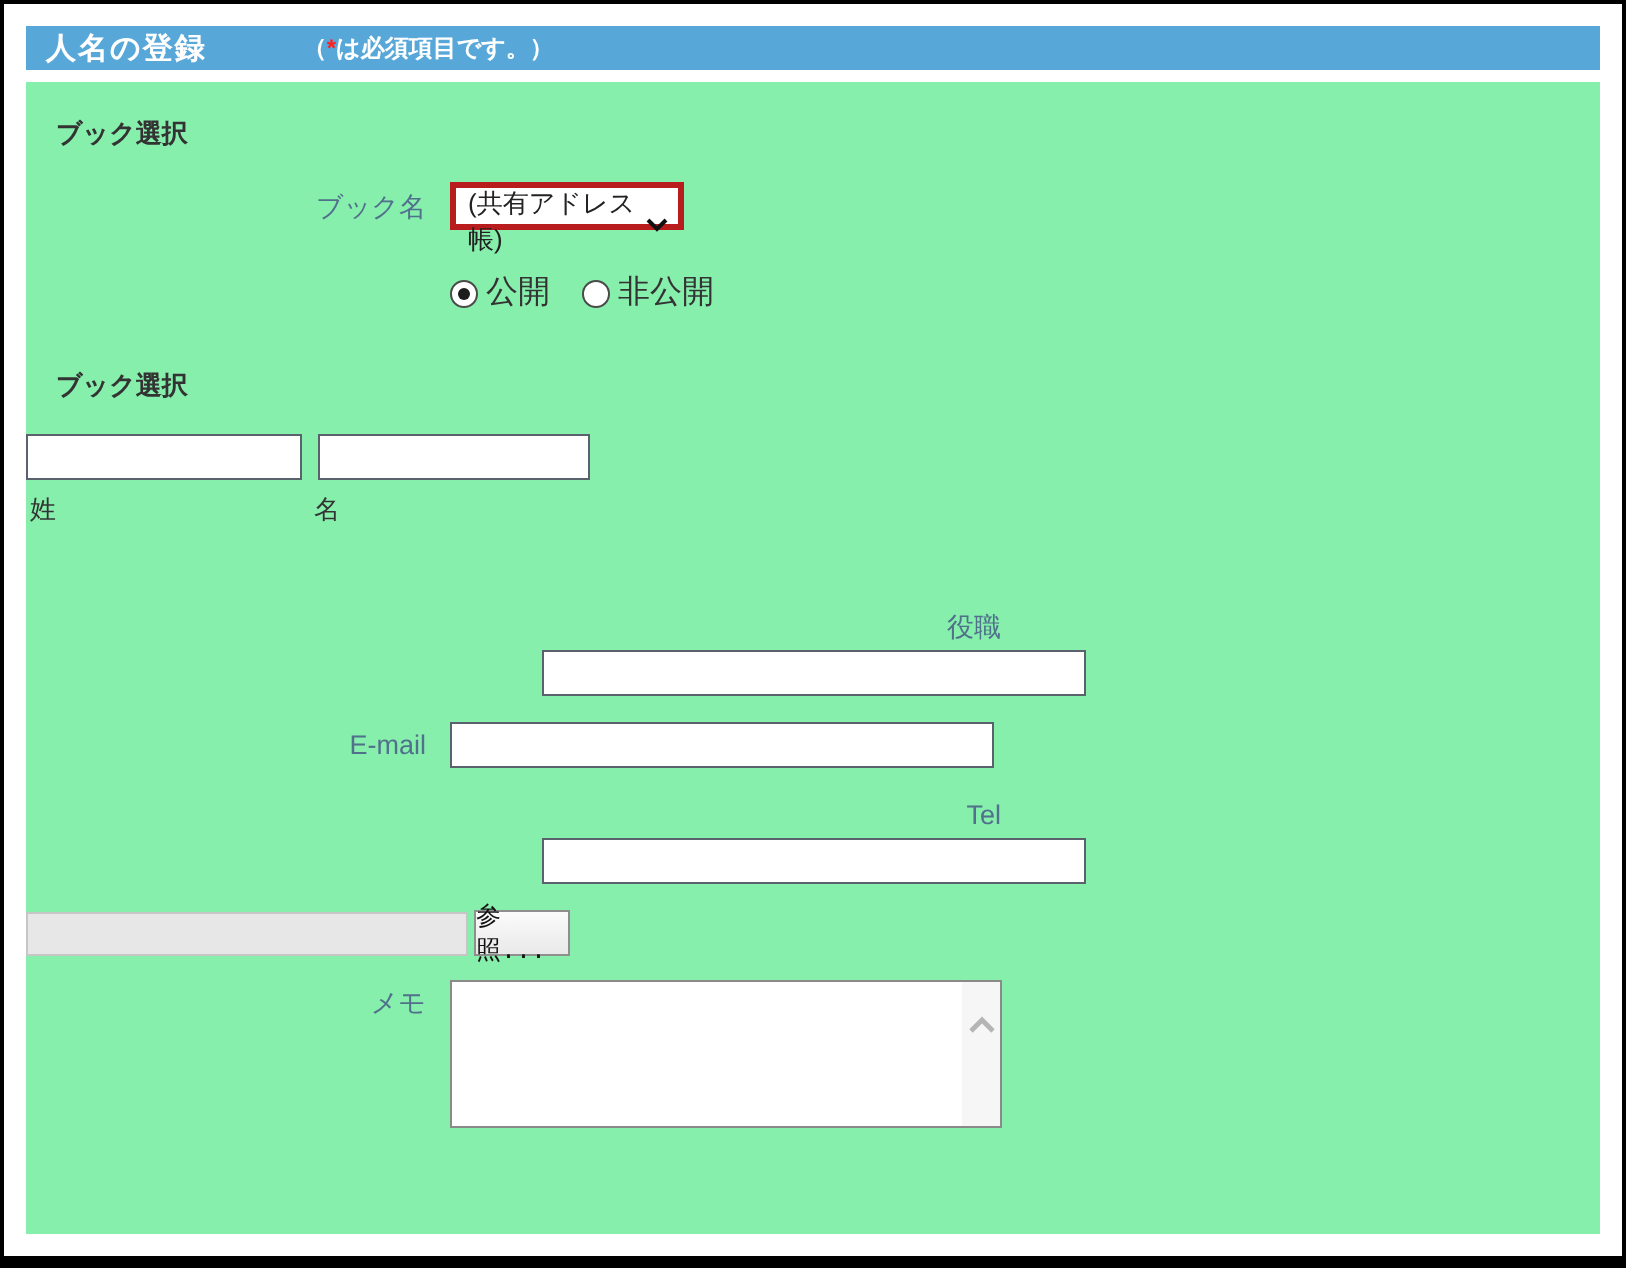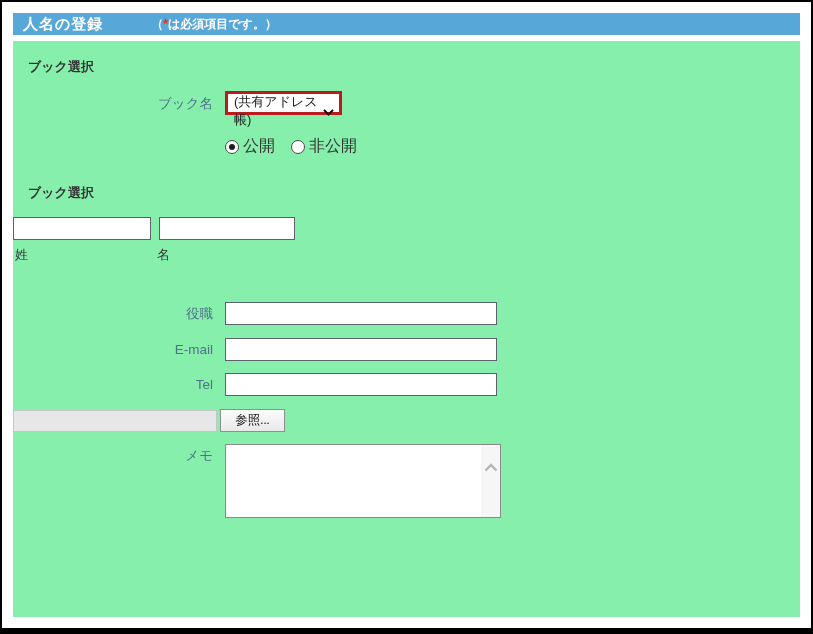--- a/index.html
+++ b/index.html
@@ -90,37 +90,37 @@
   .txt.half2 { width: 136px; }
   .txt.single { width: 272px; }
 
   .sub-labels { display: flex; font-size: 13px; color: #333333; margin-top: 6px; }
   .sub-labels .s1 { width: 142px; padding-left: 2px; }
   .sub-labels .s2 { padding-left: 2px; }
 
   .mb-book { margin-bottom: 21px; }
   .mb-vis  { margin-bottom: 27px; }
   .mb-pair { margin-bottom: 19px; }
-  .mb-line { margin-bottom: 13px; }
+  .mb-line { margin-bottom: 13px; flex-direction: column; }
   .mb-img  { margin-bottom: 12px; }
 
   
   .file-control { display: flex; align-items: center; width: 272px; }
   .file-text {
     flex: 1; height: 22px;
     background: #e7e7e7; border: 1px solid #c6c6c6;
     margin-right: 3px;
   }
   .browse-btn {
-    width: 65px; height: 23px;
+    width: 48px; height: 23px;
     background: linear-gradient(#fbfbfb, #e9e9e9);
     border: 1px solid #8f8f8f;
     font-size: 12.5px; color: #111111;
     display: flex; align-items: center; justify-content: center;
-    font-family: Liberation Serif, serif;
+    font-family: Liberation Mono, monospace;
     cursor: default;
   }
 
   
   .memo-box {
     width: 276px; height: 74px;
     background: #ffffff; border: 1px solid #8a8a8a;
     display: flex;
   }
   .memo-input {

